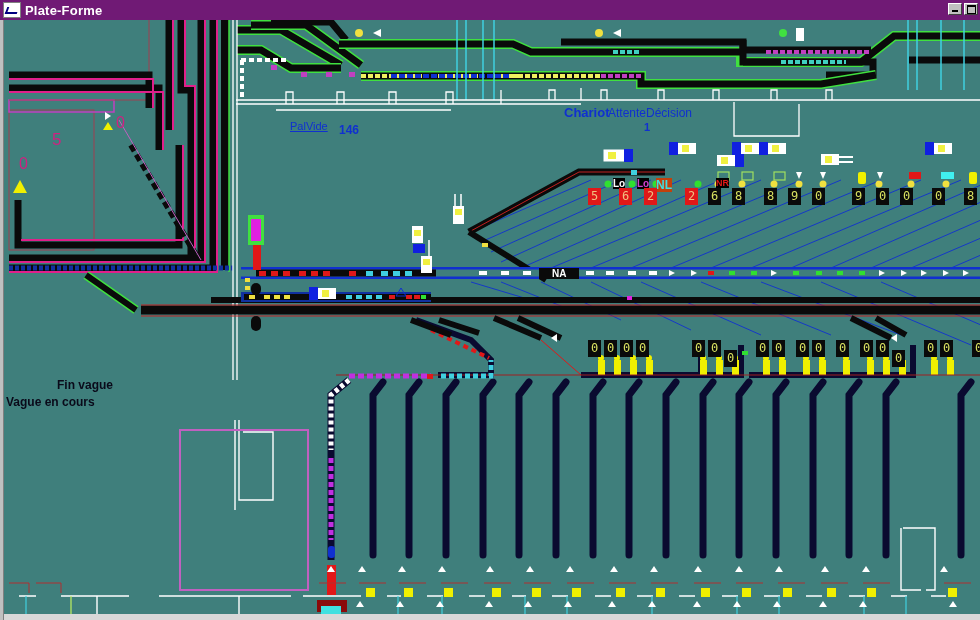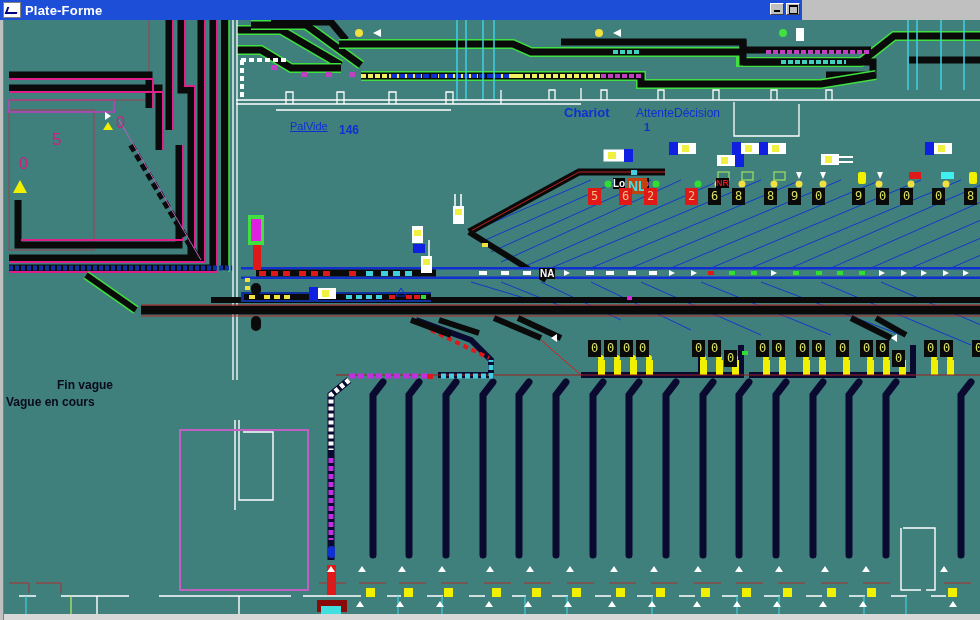--- a/index.html
+++ b/index.html
@@ -1,18 +1,18 @@
 <!DOCTYPE html>
 <html><head>
 <meta charset="utf-8">
 <style>
   html, body { margin:0; padding:0; background:#000; }
   body { width:980px; height:620px; overflow:hidden; position:relative; font-family:"Liberation Sans", sans-serif; }
   .window { position:absolute; left:0; top:0; width:980px; height:620px; background:#c0c0c0; }
-  .titlebar { position:absolute; left:0; top:0; width:802px; height:20px; background:#1d4ed8; color:#fff; display:flex; align-items:center; }
+  .titlebar { position:absolute; left:0; top:0; width:980px; height:20px; background:#701a75; color:#fff; display:flex; align-items:center; }
   .titlebar .app-icon { width:16px; height:14px; margin-left:3px; margin-right:4px; background:#fff; border:1px solid #808080; position:relative; }
   .titlebar .app-icon::after { content:""; position:absolute; left:2px; top:4px; width:10px; height:5px; border-bottom:2px solid #000080; border-left:2px solid #000080; transform:skewX(-20deg); }
   .titlebar .title { font-weight:bold; font-size:13px; letter-spacing:0.2px; }
   .titlebar .ctrls { position:absolute; right:2px; top:3px; display:flex; gap:2px; }
   .ctrl-btn { width:14px; height:12px; background:#c0c0c0; border-top:1px solid #fff; border-left:1px solid #fff; border-right:1px solid #404040; border-bottom:1px solid #404040; position:relative; box-sizing:border-box; }
   .ctrl-btn.min::after { content:""; position:absolute; left:3px; bottom:2px; width:6px; height:2px; background:#000; }
   .ctrl-btn.max::after { content:""; position:absolute; left:2px; top:1px; width:7px; height:6px; border:1px solid #000; border-top-width:2px; }
   .canvas { position:absolute; left:3px; top:20px; width:977px; height:600px; background:#3f7f7c; overflow:hidden; border-left:1px solid #808080; }
   svg { position:absolute; left:0; top:0; }
   .lbl { position:absolute; white-space:nowrap; }
@@ -485,32 +485,32 @@
           <polygon points="862,601 858,607 866,607"></polygon>
             <polygon points="952,601 948,607 956,607"></polygon>
         </g>
         <rect x="0" y="614" width="980" height="6" fill="#d8d8d8"></rect>
       </g>
     </svg>
 
     <span class="lbl" style="left:286px;top:100px;color:#1030d0;font-size:11px;text-decoration:underline;">PalVide</span>
     <span class="lbl" style="left:335px;top:103px;color:#1030d0;font-size:12px;font-weight:bold;">146</span>
     <span class="lbl" style="left:528px;top:85px;color:#1030d0;font-size:13px;font-weight:bold;margin-left:32px;">Chariot</span>
-    <span class="lbl" style="left:632px;top:86px;color:#1030d0;font-size:12px;">AttenteDécision</span>
+    <span class="lbl" style="left:604px;top:86px;color:#1030d0;font-size:12px;">AttenteDécision</span>
     <span class="lbl" style="left:640px;top:101px;color:#1030d0;font-size:11px;font-weight:bold;">1</span>
     <span class="lbl" style="left:6px;top:358px;color:#0a0a1a;font-size:12px;font-weight:bold;padding-left:47px;">Fin vague</span>
     <span class="lbl" style="left:2px;top:375px;color:#0a0a1a;font-size:12px;font-weight:bold;">Vague en cours</span>
     <span class="lbl" style="left:48px;top:110px;color:#d02080;font-size:17px;">5</span>
     <span class="lbl" style="left:15px;top:135px;color:#d02080;font-size:16px;">0</span>
     <span class="lbl" style="left:112px;top:94px;color:#d02080;font-size:16px;">0</span>
-    <span class="lbl" style="left:535px;top:248px;color:#ffffff;background:#0a0a0a;font-size:10px;font-weight:bold;padding:0 1px;">NA</span>
+    <span class="lbl" style="left:535px;top:248px;color:#ffffff;background:#0a0a0a;font-size:10px;font-weight:bold;padding:0 13px;">NA</span>
 
     <span class="lbl" style="left:609px;top:158px;color:#fff;background:#000;font-size:10px;font-weight:bold;">Lo</span>
     <span class="lbl" style="left:633px;top:158px;color:#d040d0;background:#000;font-size:10px;font-weight:bold;">Lo</span>
-    <span class="lbl" style="left:624px;top:158px;color:#40e0e0;background:#c2410c;font-size:14px;font-weight:bold;">NL</span>
+    <span class="lbl" style="left:652px;top:158px;color:#40e0e0;background:#c2410c;font-size:12px;font-weight:bold;">NL</span>
     <span class="lbl" style="left:700px;top:158px;color:#e01818;background:#000;font-size:9px;font-weight:bold;margin-left:12px;">NR</span>
 
     <span class="chip-digit chip-red" style="left:584px;top:168px;">5</span>
     <span class="chip-digit chip-red" style="left:615px;top:168px;">6</span>
     <span class="chip-digit chip-red" style="left:640px;top:168px;">2</span>
     <span class="chip-digit chip-red" style="left:681px;top:168px;">2</span>
 
     <span class="chip-digit" style="left:704px;top:168px;">6</span>
     <span class="chip-digit" style="left:728px;top:168px;">8</span>
     <span class="chip-digit" style="left:760px;top:168px;">8</span>

